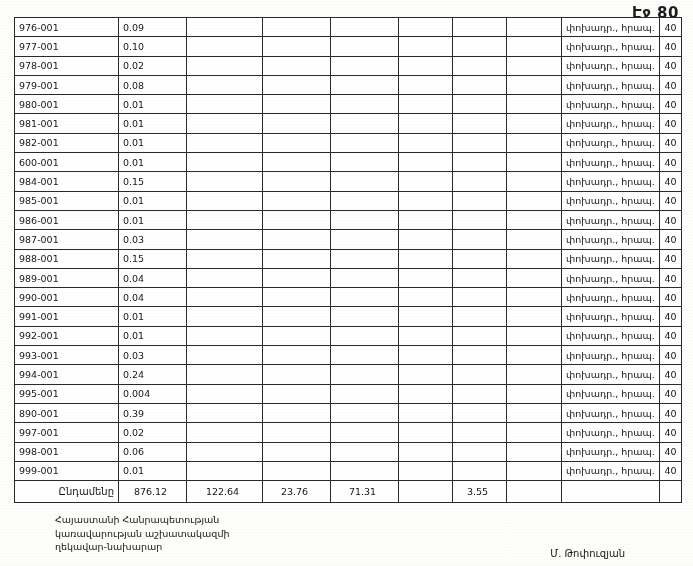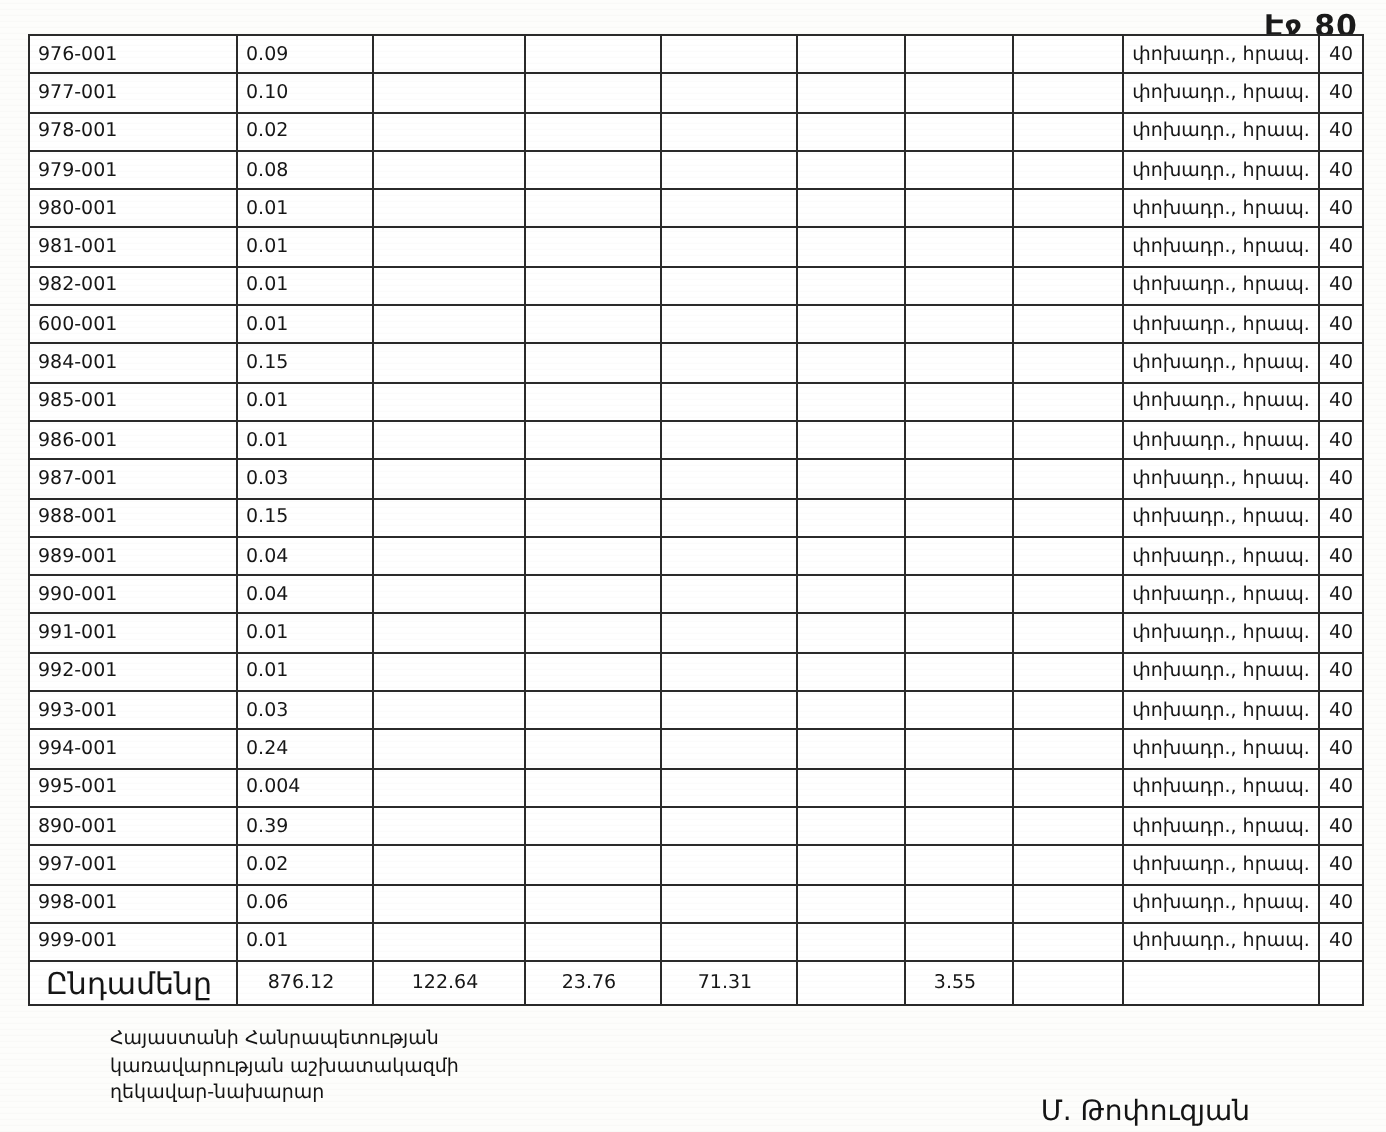--- a/index.html
+++ b/index.html
@@ -74,41 +74,41 @@
   td.blank  { }
   td.note   { text-align: center; padding-left: 6px; font-size: 9px; }
   td.trail  { text-align: center; font-size: 8px; color: #333; border-left: 1px solid #2a2a2a; border-right: none; }
 
   
   tr.total td {
     height: 21px;
     font-size: 9.5px;
   }
   tr.total td.code {
-    text-align: center;
+    text-align: right;
     padding-left: 0;
-    font-size: 15px;
+    font-size: 10px;
   }
   tr.total td.num { text-align: center; padding-left: 0; }
 
   
   .footer {
     position: absolute;
     left: 55px;
     top: 513px;
     font-size: 9.5px;
     line-height: 13.5px;
     color: #141414;
   }
   .footer div { white-space: nowrap; }
   .signature {
     position: absolute;
     right: 68px;
     top: 548px;
-    font-size: 14px;
+    font-size: 10px;
     color: #141414;
     white-space: nowrap;
   }
   .grain {
     position: absolute;
     inset: 0;
     pointer-events: none;
     opacity: 0.035;
     background:
       repeating-linear-gradient(0deg, rgba(0,0,0,0.6) 0px, rgba(0,0,0,0) 1px, rgba(0,0,0,0) 3px);

